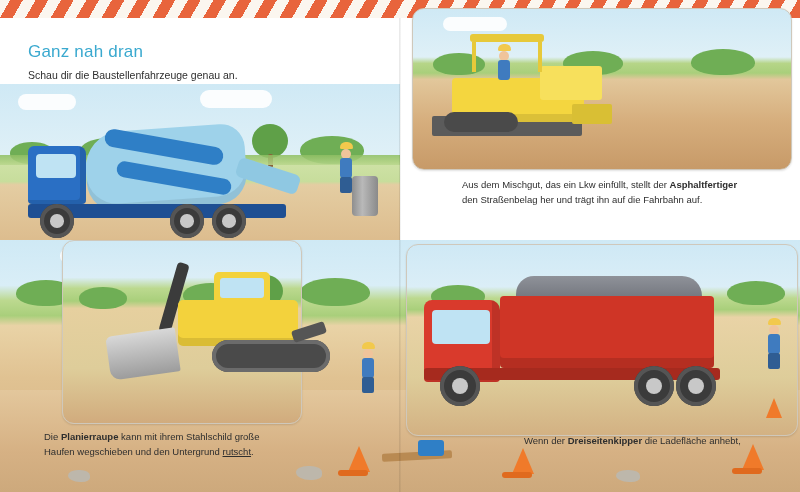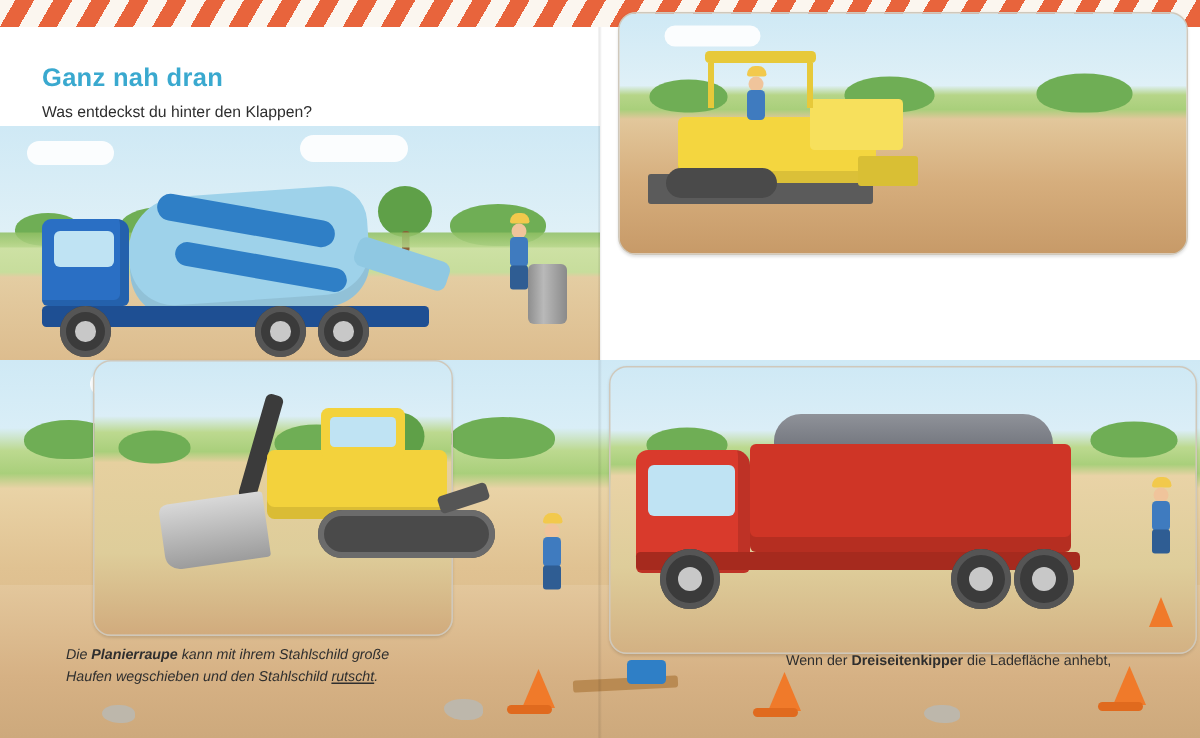--- a/index.html
+++ b/index.html
@@ -157,21 +157,21 @@
       #e6d09f 37%, #decd9a 70%, #d1ab7d 100%);
     border-radius: 12px;
   }
 
   
   .heading {
     position: absolute;
     left: 28px;
     top: 24px;
     font-size: 17px;
-    font-weight: bold;
+    font-weight: normal;
     color: #3aa9cf;
     letter-spacing: .2px;
   }
   .intro {
     position: absolute;
     left: 28px;
     top: 50px;
     width: 300px;
     font-size: 10.5px;
     line-height: 1.5;
@@ -181,21 +181,21 @@
     position: absolute;
     font-size: 9.5px;
     line-height: 1.55;
     color: #2e2e2e;
   }
   .cap b { font-weight: bold; }
   .cap .ul { text-decoration: underline; }
 
   .cap-mixer  { left: 18px;  top: 236px; width: 160px; }
   .cap-paver  { left: 462px; top: 178px; width: 320px; }
-  .cap-dozer  { left: 44px;  top: 430px; width: 250px; font-style: italic; }
+  .cap-dozer  { left: 44px;  top: 430px; width: 250px; }
   .cap-dumper { left: 524px; top: 434px; width: 268px; }
 
   
   .sh { position: absolute; }
 
   
   .mixer-cab {
     left: 28px; top: 128px; width: 58px; height: 58px;
     background: #2a6fc4; border-radius: 6px 8px 4px 4px;
     box-shadow: inset -6px -4px 0 rgba(0,0,0,.12);
@@ -384,20 +384,21 @@
 
 <div class="page">
 
   <div class="stripe-bar"></div>
 
   <div class="left-page">
 
     <div class="heading">Ganz nah dran</div>
 
     <div class="intro">
+      <div>Schau dir die Baustellenfahrzeuge genau an.</div>
       <div>Was entdeckst du hinter den Klappen?</div>
     </div>
 
     <div class="lp-scene">
       <div class="cloud" style="left:18px; top:10px; width:58px; height:16px;"></div>
       <div class="cloud" style="left:200px; top:6px; width:72px; height:18px;"></div>
       <div class="bush" style="left:10px; top:58px; width:44px; height:22px;"></div>
       <div class="bush" style="left:80px; top:54px; width:56px; height:26px;"></div>
       <div class="bush" style="left:180px; top:56px; width:50px; height:24px;"></div>
       <div class="bush" style="left:300px; top:52px; width:64px; height:28px;"></div>
@@ -462,20 +463,24 @@
   <div class="sh paver-hopper"></div>
   <div class="sh paver-canopy"></div>
   <div class="sh paver-post" style="left:472px; top:42px;"></div>
   <div class="sh paver-post" style="left:538px; top:42px;"></div>
   <div class="sh paver-track"></div>
   <div class="sh screed"></div>
   <div class="worker-helmet" style="left:498px; top:44px;"></div>
   <div class="worker-head" style="left:499px; top:51px;"></div>
   <div class="worker-body" style="left:498px; top:60px;"></div>
 
+  <div class="cap cap-paver">
+    <span>Aus dem Mischgut, das ein Lkw einfüllt, stellt der </span><b>Asphaltfertiger</b><br>
+    <span>den Straßenbelag her und trägt ihn auf die Fahrbahn auf.</span>
+  </div>
 
   <div class="flap flap-dozer">
     <div class="bush" style="left:16px; top:46px; width:48px; height:22px;"></div>
     <div class="bush" style="left:120px; top:42px; width:56px; height:24px;"></div>
     <div class="tree-c" style="left:186px; top:34px; width:34px; height:32px;"></div>
   </div>
   <div class="sh dozer-arm"></div>
   <div class="sh dozer-body"></div>
   <div class="sh dozer-cab"></div>
   <div class="sh dozer-cab-win"></div>
@@ -483,21 +488,21 @@
   <div class="sh dozer-blade"></div>
   <div class="sh dozer-ripper"></div>
 
   <div class="worker-helmet" style="left:362px; top:342px;"></div>
   <div class="worker-head" style="left:363px; top:349px;"></div>
   <div class="worker-body" style="left:362px; top:358px;"></div>
   <div class="worker-legs" style="left:362px; top:377px;"></div>
 
   <div class="cap cap-dozer">
     <span>Die </span><b>Planierraupe</b><span> kann mit ihrem Stahlschild große</span><br>
-    <span>Haufen wegschieben und den Stahlschild </span><span class="ul">rutscht</span><span>.</span>
+    <span>Haufen wegschieben und den Untergrund </span><span class="ul">rutscht</span><span>.</span>
   </div>
 
   <div class="flap flap-dumper">
     <div class="bush" style="left:24px; top:40px; width:54px; height:22px;"></div>
     <div class="bush" style="left:200px; top:38px; width:62px; height:24px;"></div>
     <div class="bush" style="left:320px; top:36px; width:58px; height:24px;"></div>
   </div>
   <div class="sh dt-load"></div>
   <div class="sh dt-bed"></div>
   <div class="sh dt-cab"></div>

